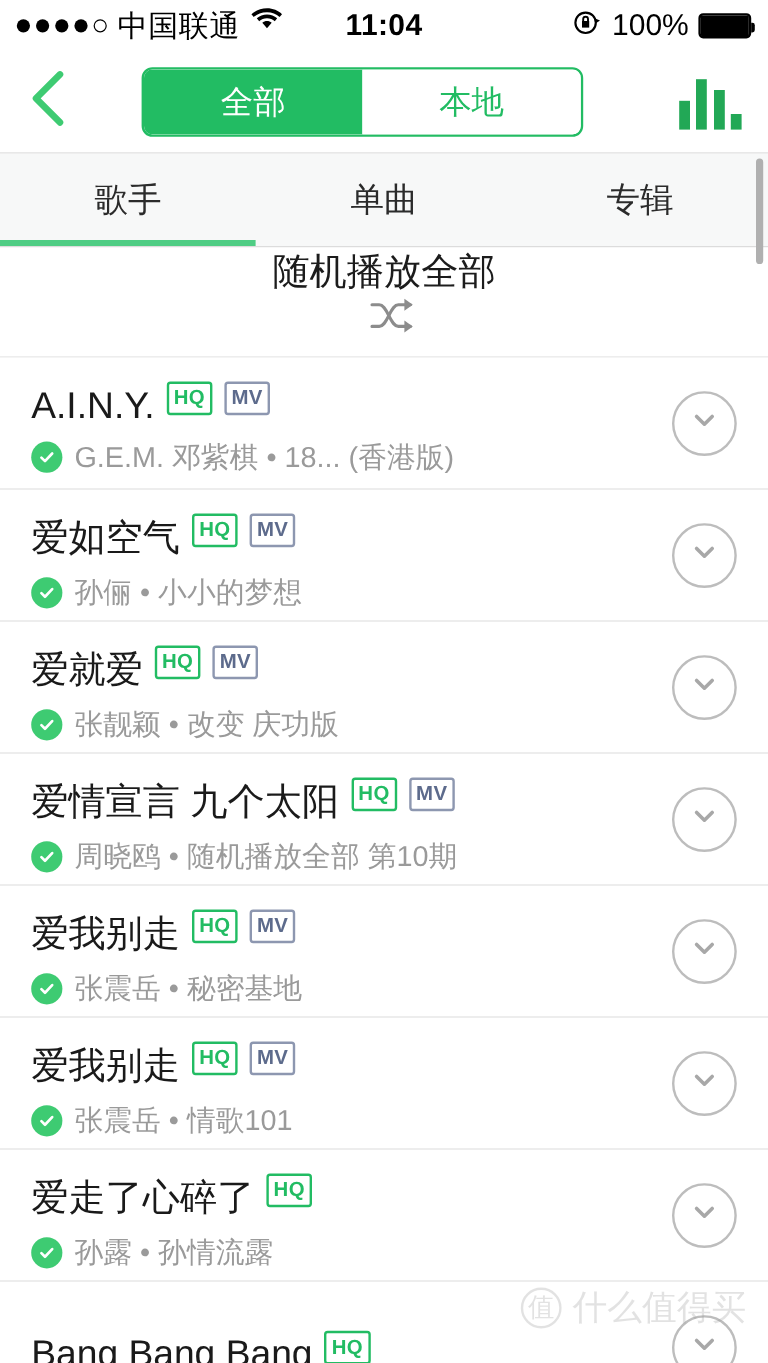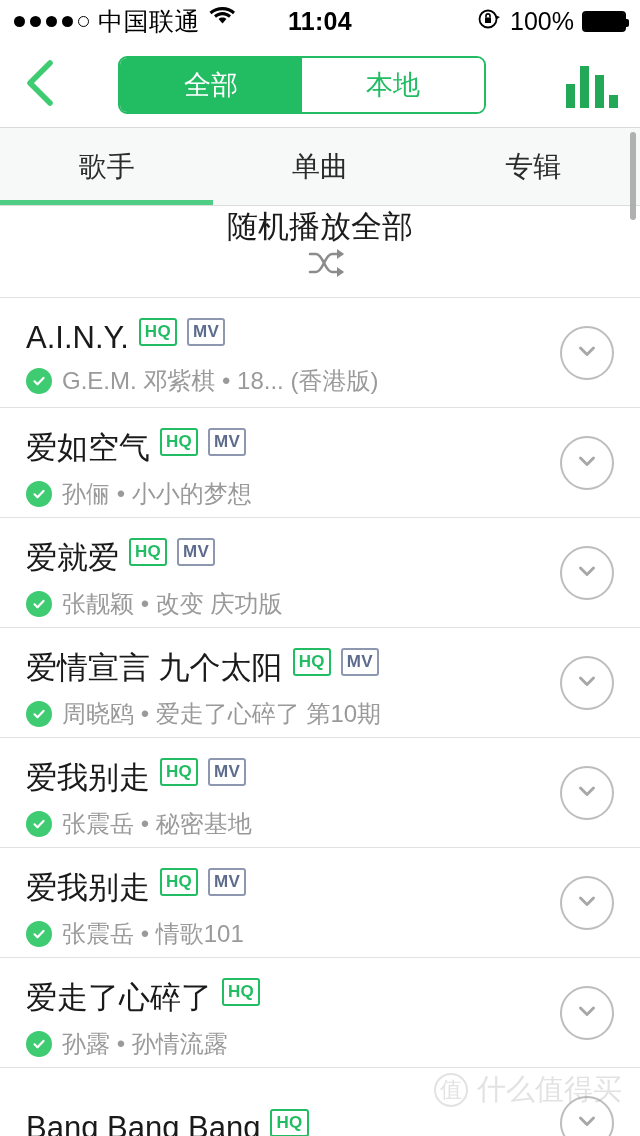--- a/index.html
+++ b/index.html
@@ -296,21 +296,21 @@
             <span class="song-title">爱情宣言 九个太阳</span>
             <span class="badge hq">HQ</span>
             <span class="badge mv">MV</span>
           </div>
           <div class="song-sub-line">
             <span class="check-circle">
               <svg width="16" height="16" viewBox="0 0 16 16">
                 <path d="M3.5 8.3l3 3 6-6.4" fill="none" stroke="#fff" stroke-width="2.2" stroke-linecap="round" stroke-linejoin="round"></path>
               </svg>
             </span>
-            <span class="song-sub">周晓鸥 • 爱走了心碎了 第10期</span>
+            <span class="song-sub">周晓鸥 • 随机播放全部 第10期</span>
           </div>
         </div>
         <div class="more-btn">
           <span><svg width="26" height="26" viewBox="0 0 26 26">
               <path d="M6.5 10l6.5 6.5L19.5 10" fill="none" stroke="#a8a8a8" stroke-width="3" stroke-linecap="round" stroke-linejoin="round"></path>
             </svg></span>
         </div>
       </div>
       <div class="song-row">
         <div class="song-main">

